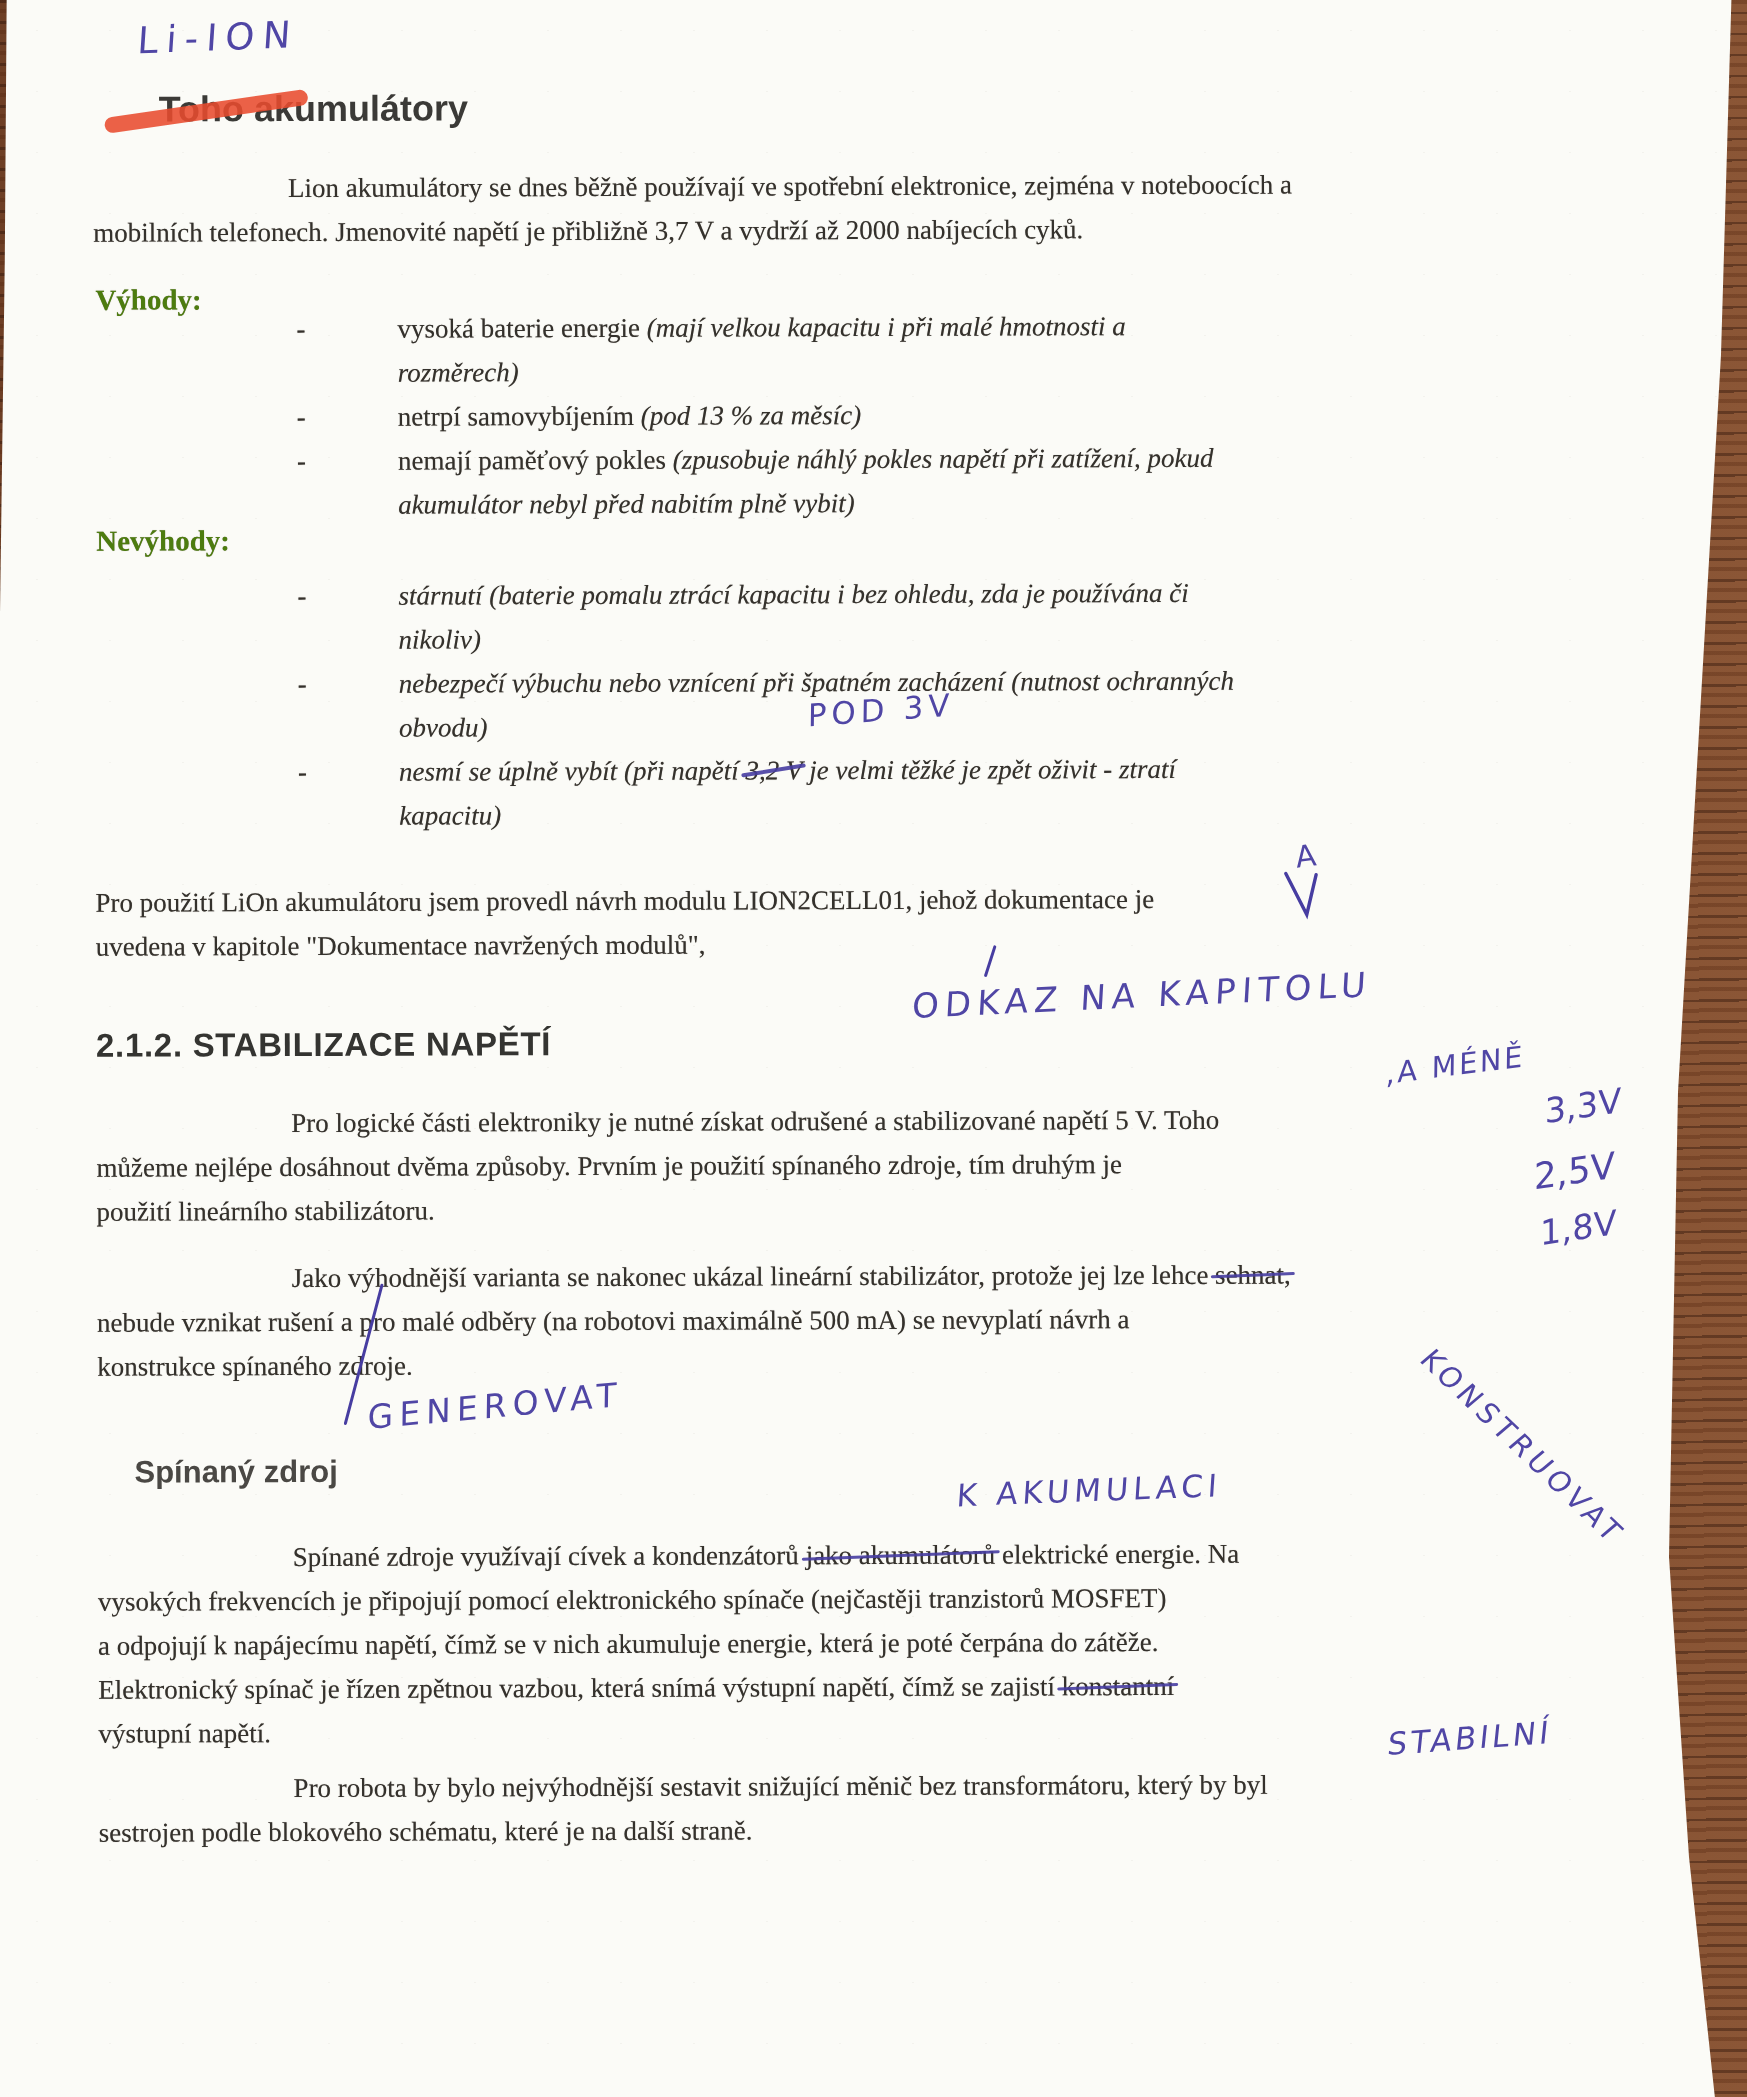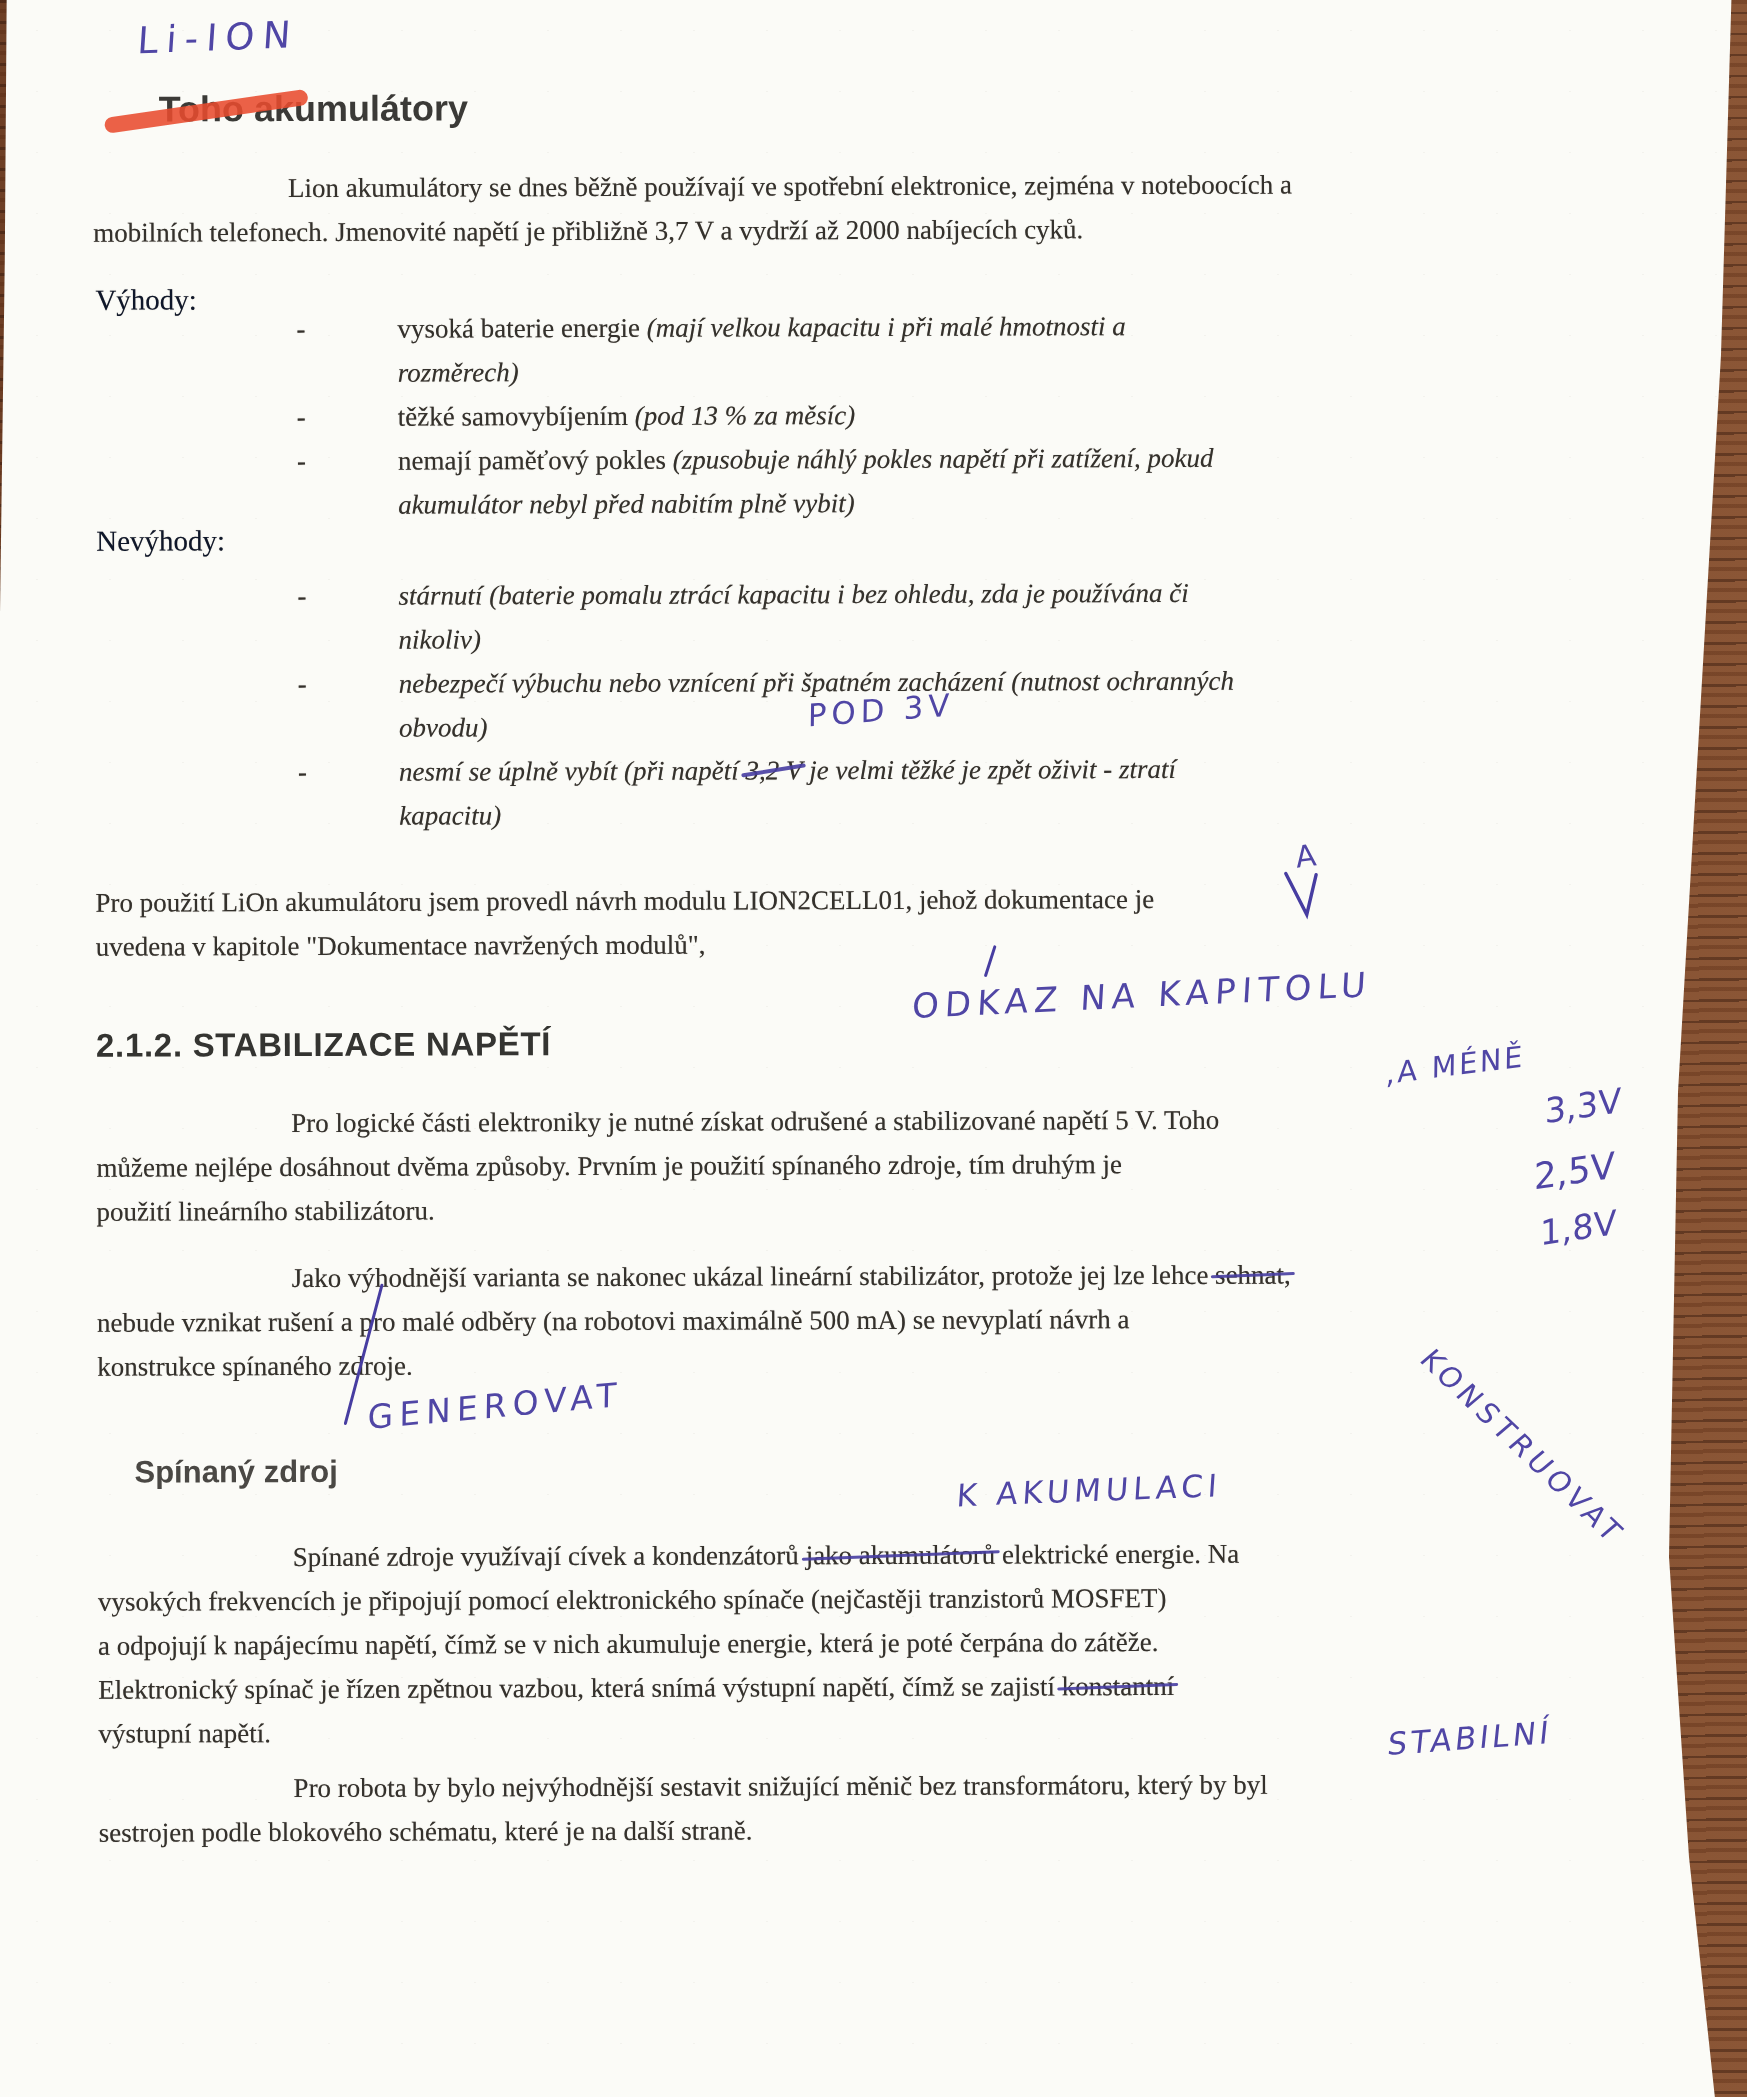--- a/index.html
+++ b/index.html
@@ -20,21 +20,21 @@
   .blk{
     position:absolute;left:96px;width:1570px;
     font-size:27px;line-height:44px;color:var(--text,#34312c);
     white-space:pre-line;text-shadow:0 0 0.7px rgba(60,50,40,.5);
   }
   .indent{text-indent:195px;}
   .it{font-style:italic;}
   .h1{position:absolute;left:162px;top:86px;font-family:"Liberation Sans",sans-serif;font-weight:bold;font-size:36px;color:#3b3a37;white-space:pre;}
   .h2{position:absolute;left:96px;top:1024px;font-family:"Liberation Sans",sans-serif;font-weight:bold;font-size:33px;color:#343431;letter-spacing:0.7px;}
   .h3{position:absolute;left:97px;top:1452px;font-family:"Liberation Sans",sans-serif;font-weight:bold;font-size:31px;color:#4a4844;margin-left:36px;}
-  .lbl{position:absolute;left:98px;font-weight:normal;font-size:29px;color:#0f172a;text-shadow:0 0 0.7px rgba(60,50,40,.5);}
+  .lbl{position:absolute;left:98px;font-weight:bold;font-size:29px;color:#4d7c0f;text-shadow:0 0 0.7px rgba(60,50,40,.5);}
   .lbl1{top:281px;}
   .lbl2{top:522px;}
   .list{position:absolute;left:96px;width:1570px;font-size:27px;line-height:44px;color:var(--text,#34312c);text-shadow:0 0 0.7px rgba(60,50,40,.5);}
   .list1{top:305px;}
   .list2{top:572px;}
   .item{display:flex;align-items:flex-start;}
   .dash{width:101px;padding-left:203px;flex:none;}
   .btext{flex:1;white-space:pre-line;}
   
   .mstrike{position:absolute;left:107px;top:101px;width:205px;height:15.7px;background:var(--marker,#e84b2f);border-radius:8.2px;transform:rotate(-8deg);opacity:.88;}
@@ -83,21 +83,21 @@
 
   <div class="lbl lbl1">Výhody:</div>
   <div class="list list1">
     <div class="item">
       <span class="dash">-</span>
       <span class="btext"><span>vysoká baterie energie </span><span class="it">(mají velkou kapacitu i při malé hmotnosti a
 rozměrech)</span></span>
     </div>
     <div class="item">
       <span class="dash">-</span>
-      <span class="btext"><span>těžké samovybíjením </span><span class="it">(pod 13 % za měsíc)</span></span>
+      <span class="btext"><span>netrpí samovybíjením </span><span class="it">(pod 13 % za měsíc)</span></span>
     </div>
     <div class="item">
       <span class="dash">-</span>
       <span class="btext"><span>nemají paměťový pokles </span><span class="it">(zpusobuje náhlý pokles napětí při zatížení, pokud
 akumulátor nebyl  před nabitím plně vybit)</span></span>
     </div>
   </div>
 
   <div class="lbl lbl2">Nevýhody:</div>
   <div class="list list2">

